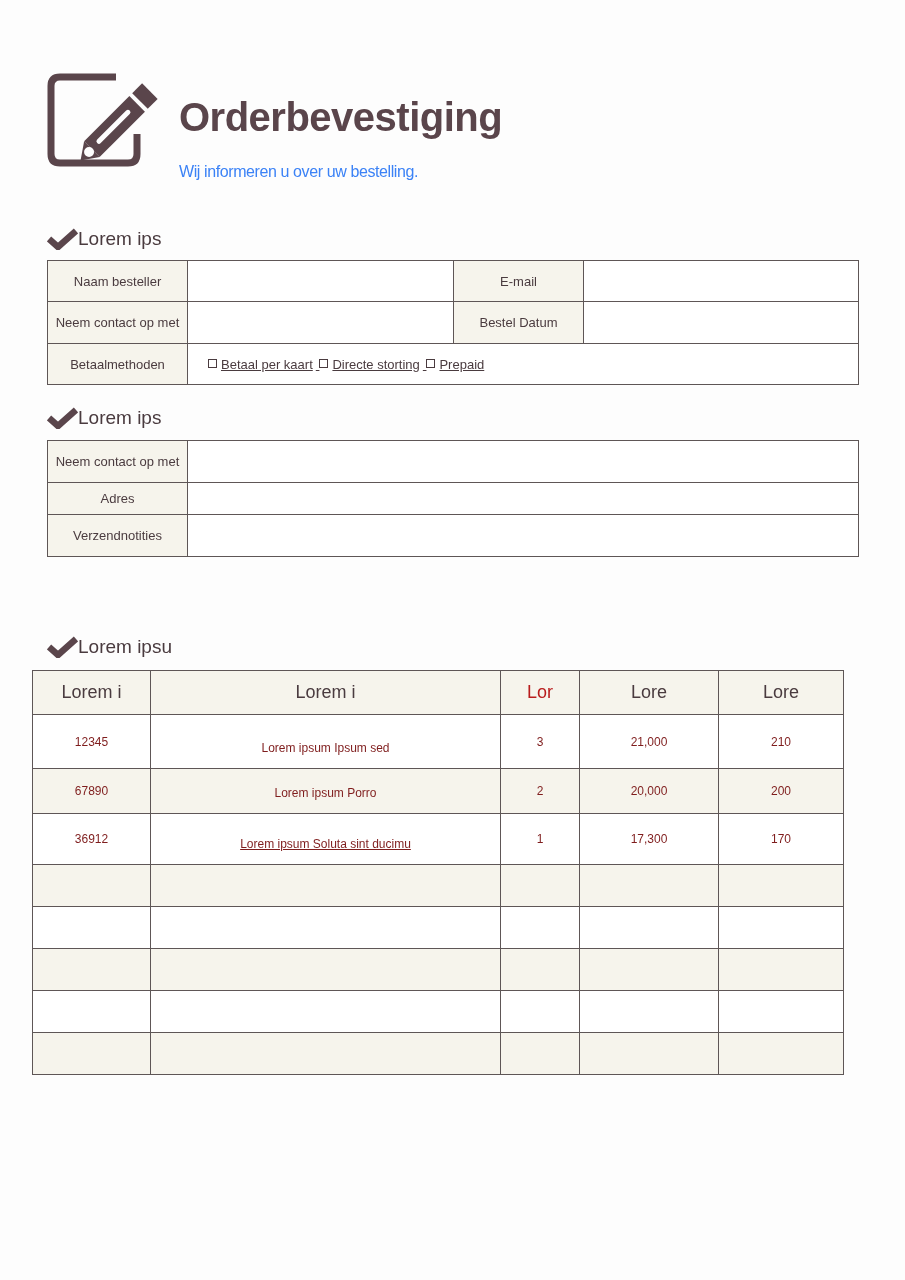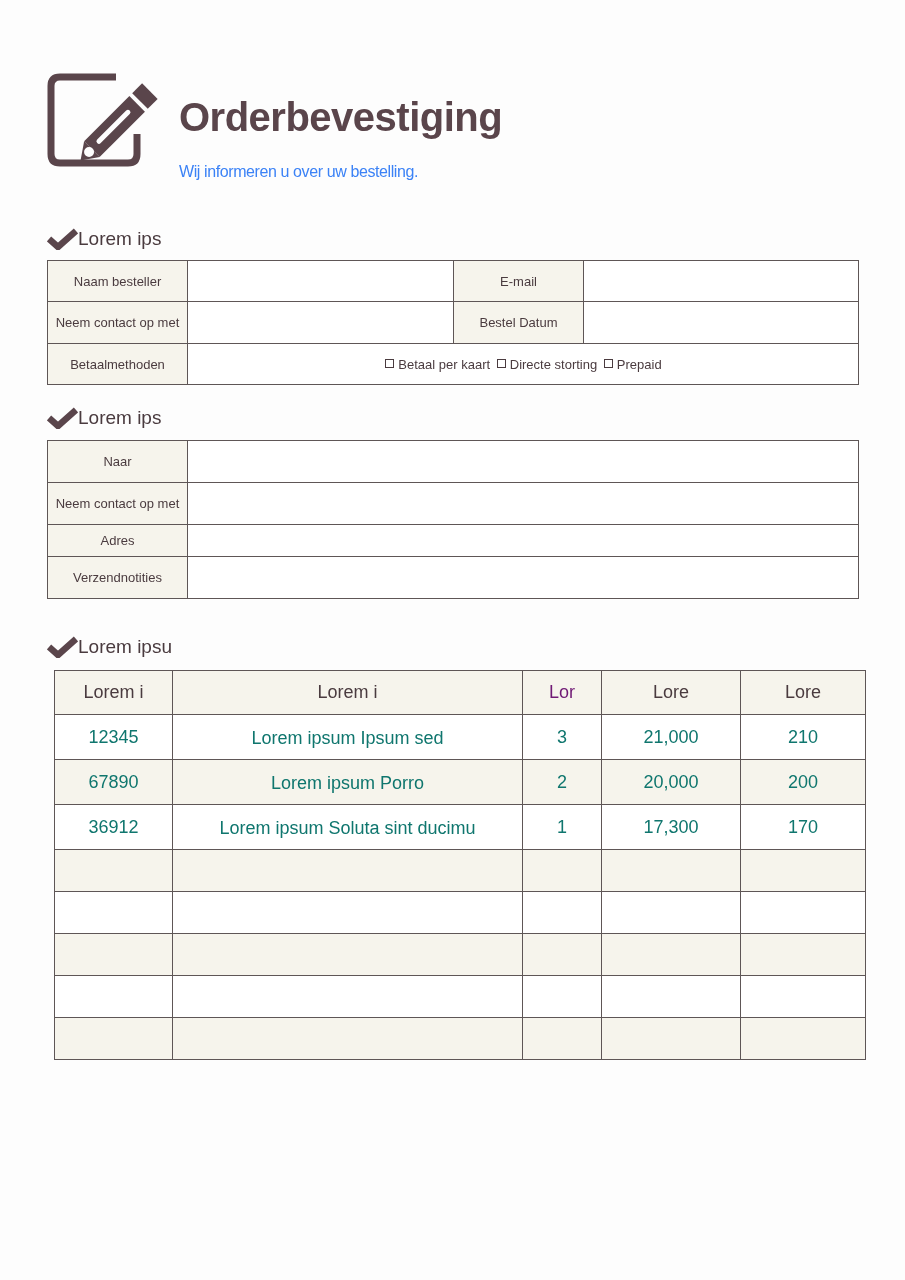--- a/index.html
+++ b/index.html
@@ -32,41 +32,41 @@
     border-collapse: collapse; table-layout: fixed;
   }
   table.form td {
     border: 1px solid #5e5656;
     font-size: 13px; color: #4a3b3f;
     padding: 0; text-align: center; vertical-align: middle;
     white-space: nowrap; overflow: hidden;
   }
   td.label { background: #f6f4ec; }
   td.value { background: #ffffff; }
-  td.value.left { text-align: center; padding-left: 4px; }
+  td.value.left { text-align: left; padding-left: 20px; text-decoration: underline; }
   .opt-box {
     display: inline-block; width: 7px; height: 7px;
     border: 1px solid #4a3b3f; margin-right: 4px; vertical-align: 1px;
   }
   .opt { margin-right: 3px; }
   table.items {
-    position: absolute; left: 54px; top: 670px; width: 811px;
+    position: absolute; left: 32px; top: 670px; width: 811px;
     border-collapse: collapse; table-layout: fixed;
   }
   table.items th, table.items td {
     border: 1px solid #5e5656; padding: 0;
     text-align: center; vertical-align: middle;
     white-space: nowrap; overflow: hidden;
   }
   table.items th {
     font-size: 18px; font-weight: normal; color: #4a3b3f;
     background: #f6f4ec; height: 43px;
   }
-  table.items th.dark { color: #701a75; }
-  table.items td { font-size: 18px; color: #0f766e; height: 41px; }
+  table.items th.dark { color: #b91c1c; }
+  table.items td { font-size: 12px; color: #7f1d1d; height: 41px; }
   table.items tr.odd td { background: #ffffff; }
   table.items tr.even td { background: #f6f4ec; }
 </style>
 </head>
 <body>
 
 <svg class="header-icon" viewBox="0 0 125 95" xmlns="http://www.w3.org/2000/svg">
   <path d="M70 5 H14 Q5 5 5 14 V82 Q5 91 14 91 H82 Q91 91 91 82 V62" fill="none" stroke="#5a454b" stroke-width="7" stroke-linecap="butt"></path>
   <g transform="translate(77,46) rotate(-45)">
     <rect x="-44" y="-11" width="64" height="22" fill="#5a454b"></rect>
@@ -121,24 +121,20 @@
       <path d="M2 11 L11 19 L29 3" fill="none" stroke="#5a454b" stroke-width="6.5"></path>
     </svg>
   <span>Lorem ips</span>
 </div>
 <table class="form" style="top:440px;">
   <colgroup>
       <col style="width:140px">
       <col style="width:671px">
     </colgroup>
   <tbody>
-      <tr style="height:42px;">
-    <td class="label">Naar</td>
-    <td class="value"></td>
-  </tr>
   <tr style="height:42px;">
     <td class="label">Neem contact op met</td>
     <td class="value"></td>
   </tr>
   <tr style="height:32px;">
     <td class="label">Adres</td>
     <td class="value"></td>
   </tr>
   <tr style="height:42px;">
     <td class="label">Verzendnotities</td>
@@ -164,35 +160,35 @@
   <tbody>
       <tr>
     <th>Lorem i</th>
     <th>Lorem i</th>
     <th class="dark">Lor</th>
     <th>Lore</th>
     <th>Lore</th>
   </tr>
   <tr class="odd">
     <td>12345</td>
-    <td style="padding-top:3px;">Lorem ipsum Ipsum sed</td>
+    <td style="padding-top:12px;">Lorem ipsum Ipsum sed</td>
     <td>3</td>
     <td>21,000</td>
     <td>210</td>
   </tr>
   <tr class="even">
     <td>67890</td>
     <td style="padding-top:3px;">Lorem ipsum Porro</td>
     <td>2</td>
     <td>20,000</td>
     <td>200</td>
   </tr>
   <tr class="odd">
     <td>36912</td>
-    <td style="padding-top:3px;">Lorem ipsum Soluta sint ducimu</td>
+    <td style="padding-top:9px;text-decoration:underline;">Lorem ipsum Soluta sint ducimu</td>
     <td>1</td>
     <td>17,300</td>
     <td>170</td>
   </tr>
   <tr class="even">
     <td></td>
     <td></td>
     <td></td>
     <td></td>
     <td></td>

